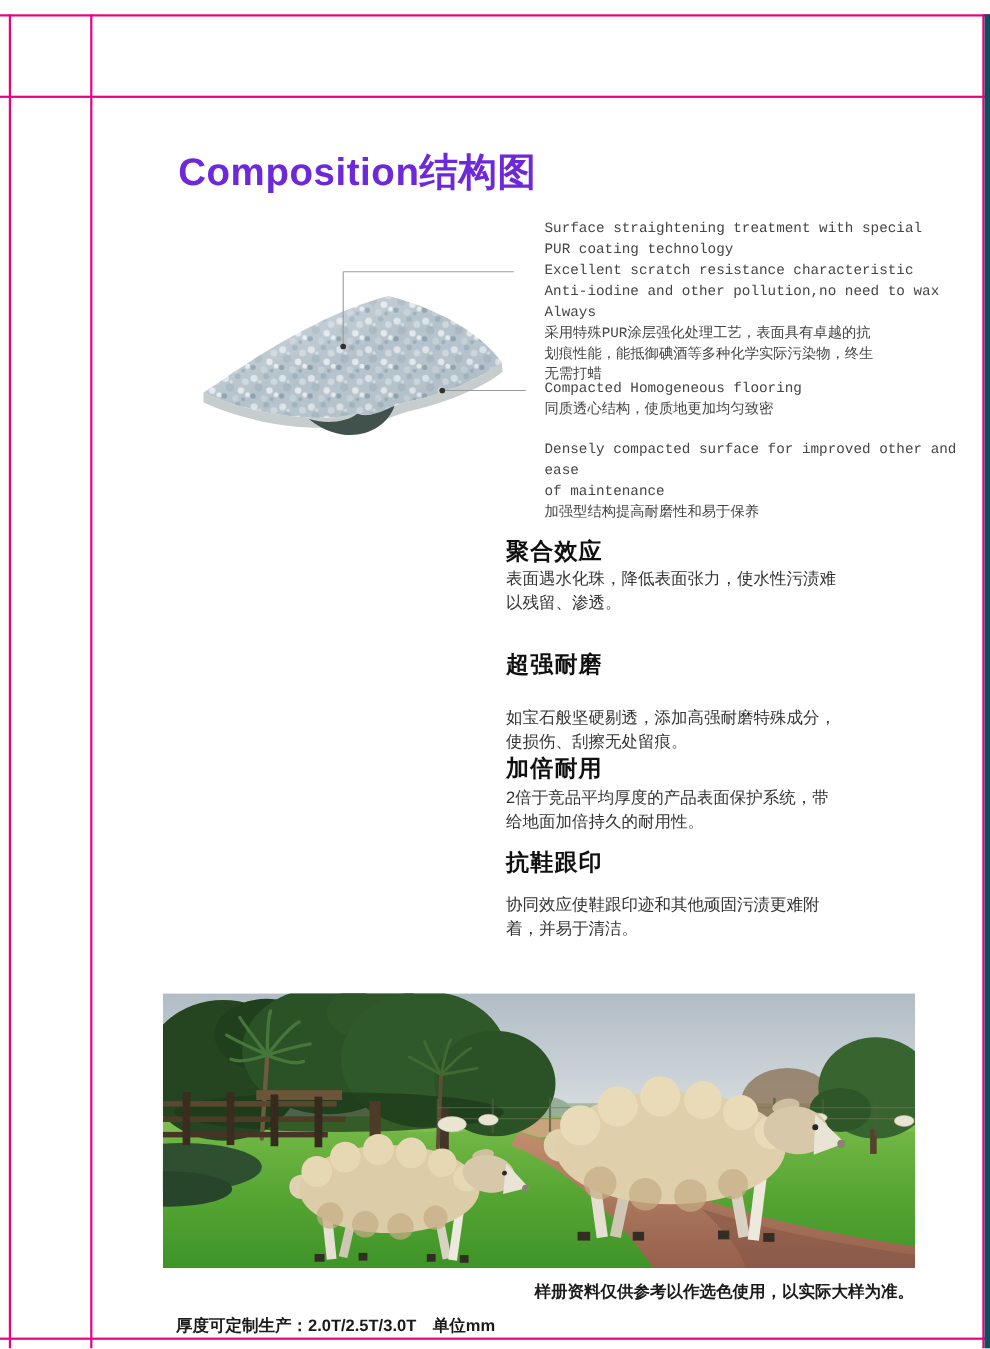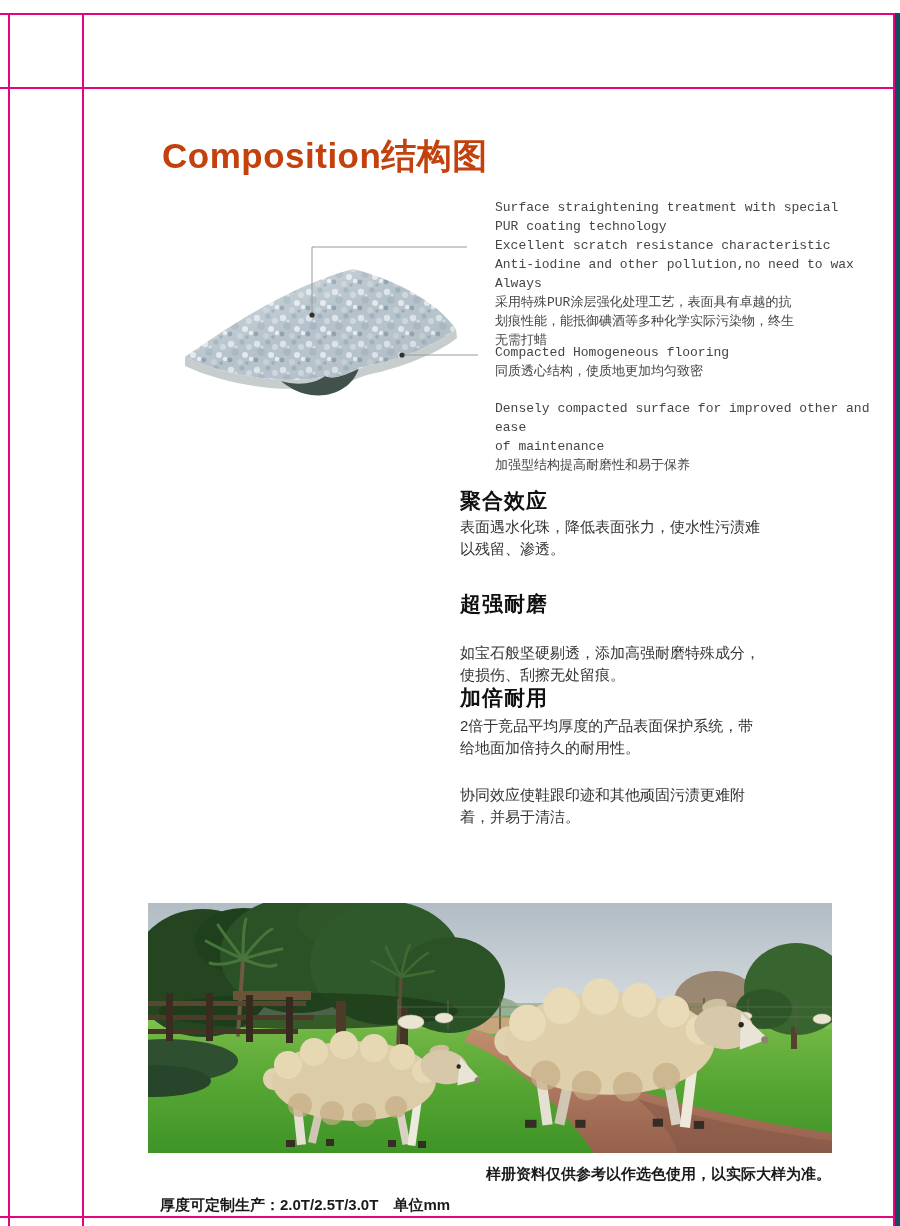--- a/index.html
+++ b/index.html
@@ -8,21 +8,21 @@
     font-family:"Liberation Sans","DejaVu Sans",sans-serif;
     color:#222;overflow:hidden;
   }
   
   .hline{position:absolute;left:0;width:900px;height:2px;background:#e40480;}
   .vline{position:absolute;top:13px;width:2px;height:1213px;background:#e40480;}
   .teal-strip{position:absolute;top:13px;right:0;width:5px;height:1213px;background:#134c5e;}
   
   .title{
     position:absolute;left:162px;top:133px;
-    font-size:35px;font-weight:bold;letter-spacing:.5px;color:#c2410c;
+    font-size:35px;font-weight:bold;letter-spacing:.5px;color:#6d28d9;
   }
   
   .diagram{position:absolute;left:175px;top:235px;width:315px;height:190px;}
   .callout{
     position:absolute;left:495px;width:390px;
     font-size:13px;line-height:19px;color:#454545;white-space:pre-line;font-family:Liberation Mono, monospace;
   }
   .co1{top:198px;}
   .co2{top:343px;}
   .co3{top:399px;}
@@ -131,20 +131,21 @@
   <h2>超强耐磨</h2>
   <p>如宝石般坚硬剔透，添加高强耐磨特殊成分，
 使损伤、刮擦无处留痕。</p>
 </div>
 <div class="feat f3">
   <h2>加倍耐用</h2>
   <p>2倍于竞品平均厚度的产品表面保护系统，带
 给地面加倍持久的耐用性。</p>
 </div>
 <div class="feat f4">
+  <h2>抗鞋跟印</h2>
   <p>协同效应使鞋跟印迹和其他顽固污渍更难附
 着，并易于清洁。</p>
 </div>
 
 <div class="photo">
   <svg width="684" height="250" viewBox="0 0 684 250" preserveAspectRatio="none">
     <defs>
       <linearGradient id="sky" x1="0" y1="0" x2="0" y2="1">
         <stop offset="0" stop-color="#b1bcc5"></stop>
         <stop offset=".55" stop-color="#c9d1d6"></stop>

